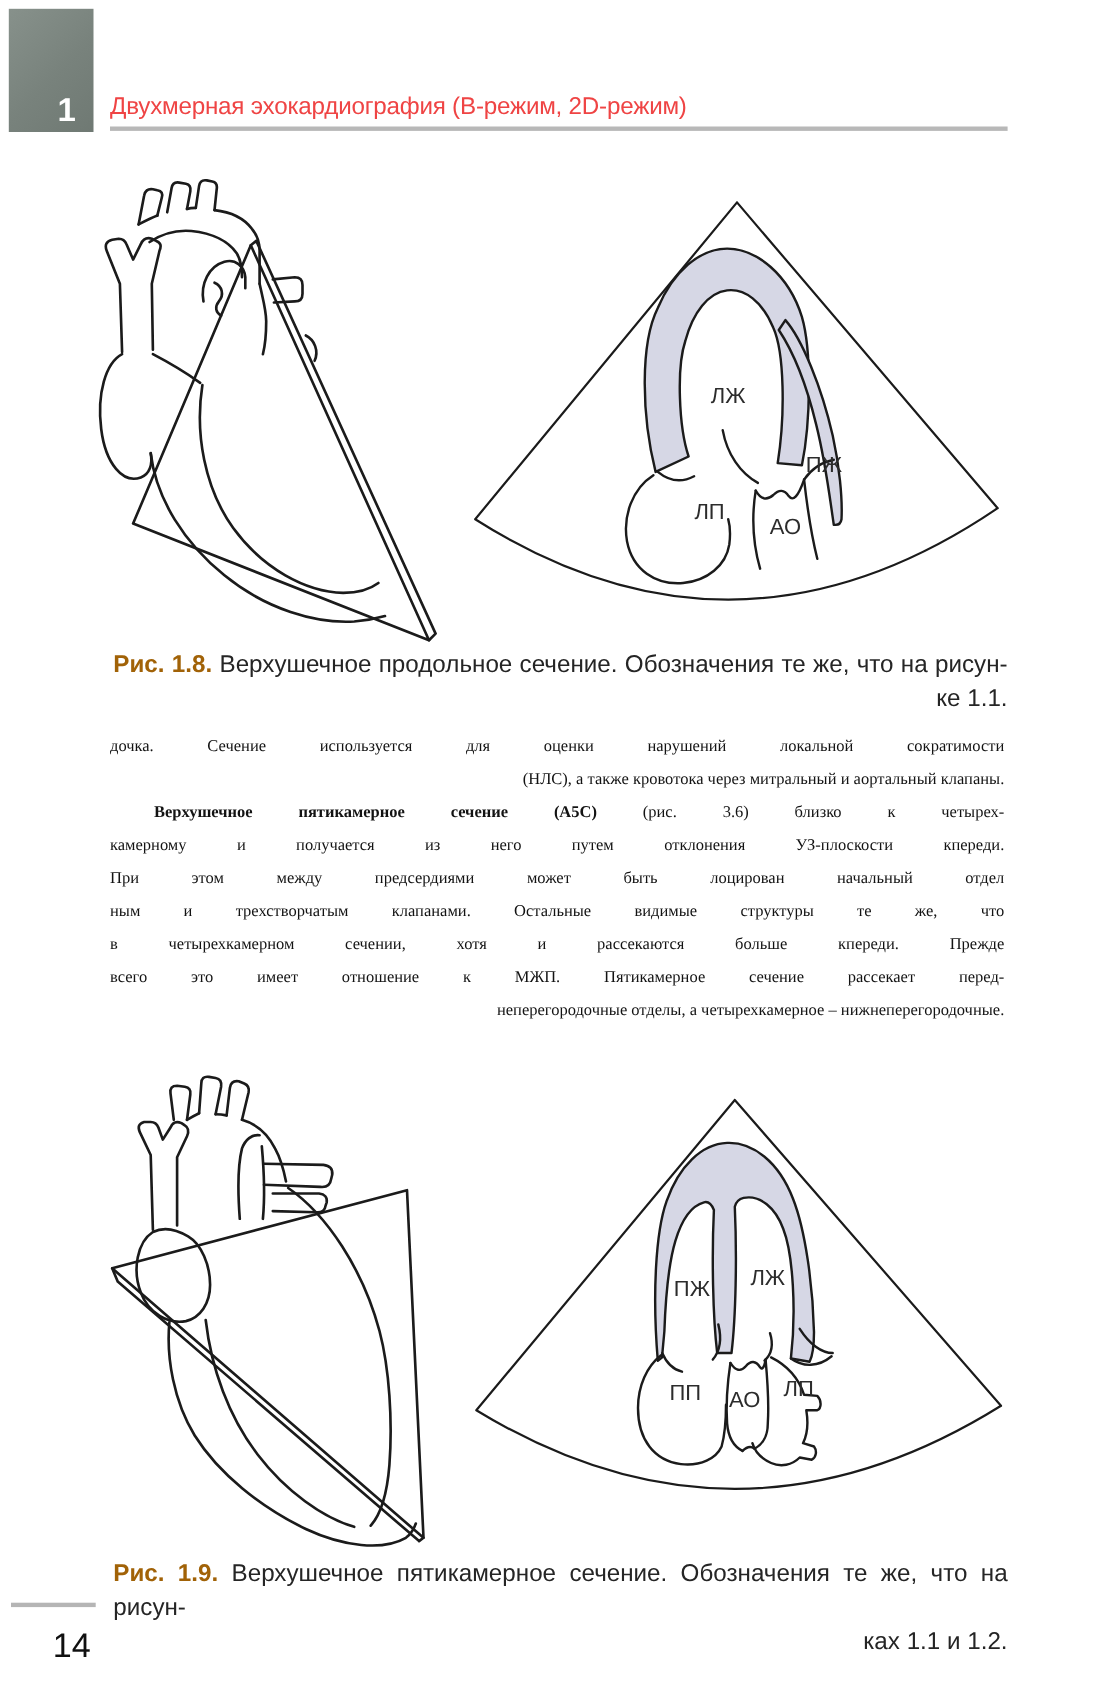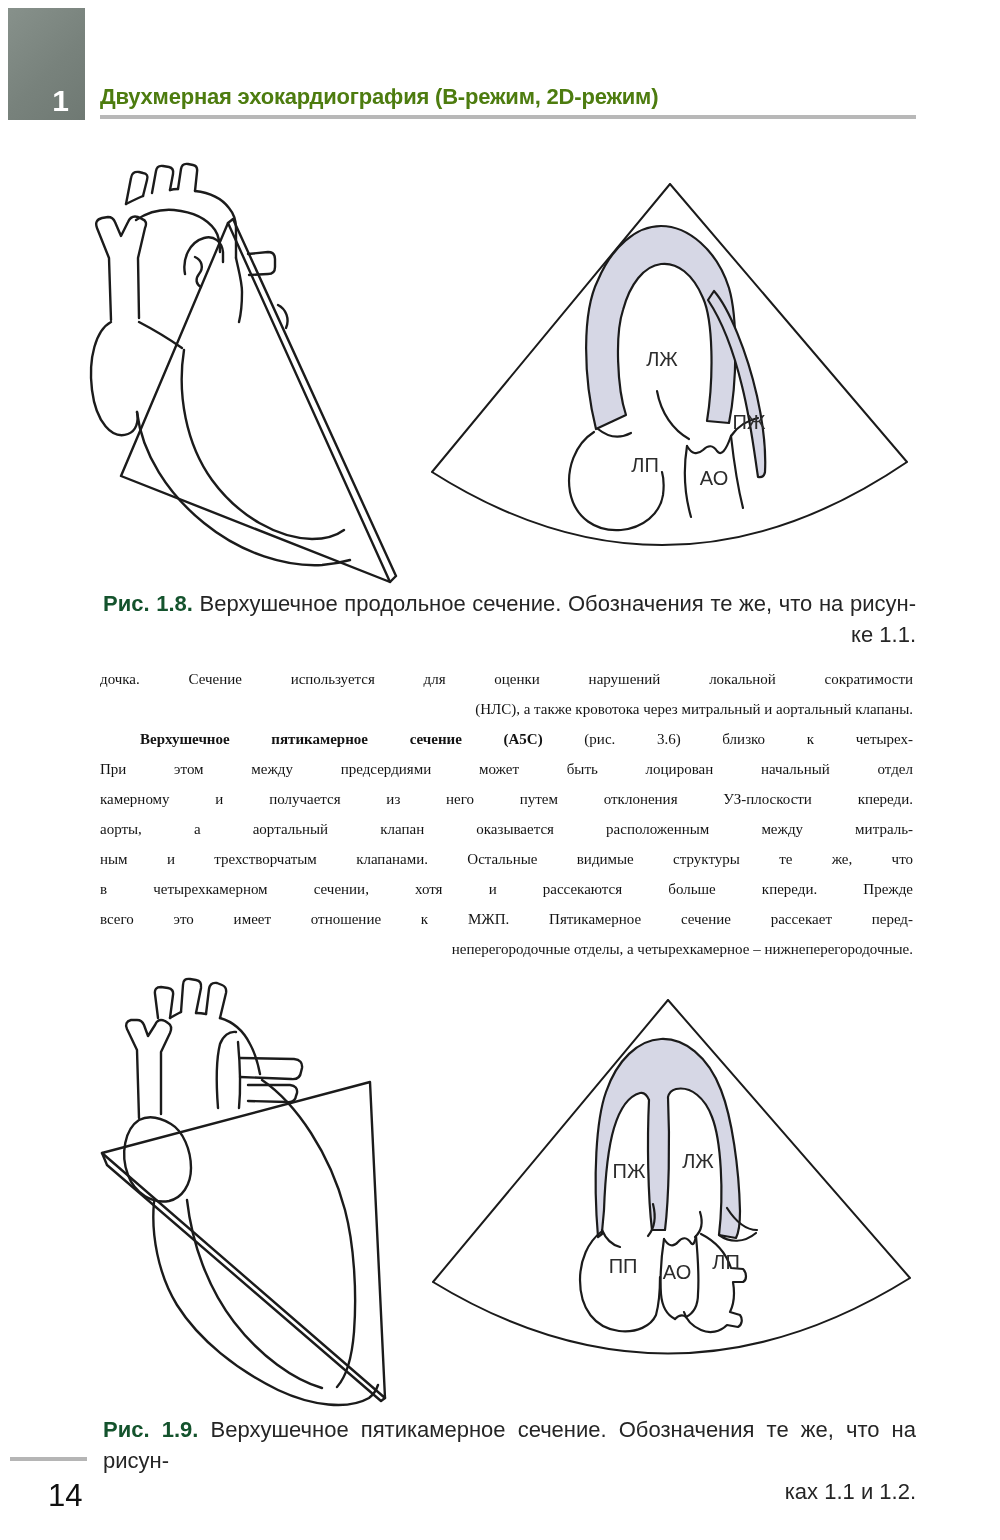--- a/index.html
+++ b/index.html
@@ -12,33 +12,33 @@
   .chapter-box {
     position:absolute; left:8px; top:8px; width:77px; height:112px;
     background:linear-gradient(135deg,#87918b 0%,#78827c 55%,#6f7973 100%);
   }
   .chapter-num {
     position:absolute; right:16px; bottom:4px; color:#ffffff;
     font-size:30px; font-weight:bold; line-height:1;
   }
   .page-title {
     position:absolute; left:100px; top:84px; width:830px;
-    font-size:22px; font-weight:bold; color:#4d7c0f; letter-spacing:-0.2px;
+    font-size:22px; font-weight:normal; color:#ef4444; letter-spacing:-0.2px;
   }
   .title-rule {
     position:absolute; left:100px; top:115px; width:816px; height:4px;
     background:#b8b8b8;
   }
   
   .fig-svg { position:absolute; }
   .sector-label { font-family:"Liberation Sans", sans-serif; font-size:20px; fill:#2c2c2c; }
   
   .caption { position:absolute; left:103px; width:813px; font-size:22px; line-height:31px; color:#252525; }
   .caption .cap-line1 { text-align:justify; text-align-last:justify; }
-  .caption .cap-label { font-weight:bold; color:#14532d; }
+  .caption .cap-label { font-weight:bold; color:#a16207; }
   .caption p { margin:0; }
   
   .bodytext {
     position:absolute; left:100px; top:664px; width:813px;
     font-family:"Liberation Serif", serif; font-size:15px; line-height:30px;
     color:#131313;
   }
   .bodytext p { margin:0; }
   .jl { text-align:justify; text-align-last:justify; }
   .ll { text-align:right; }
@@ -123,23 +123,22 @@
 
   <div class="caption" style="top:588px;">
     <p class="cap-line1"><span class="cap-label">Рис. 1.8.</span> <span>Верхушечное продольное сечение. Обозначения те же, что на рисун-</span></p>
     <p class="ll">ке 1.1.</p>
   </div>
 
   <div class="bodytext">
     <p class="jl">дочка. Сечение используется для оценки нарушений локальной сократимости</p>
     <p class="ll">(НЛС), а также кровотока через митральный и аортальный клапаны.</p>
     <p class="jl"><span class="para-indent"></span><b>Верхушечное пятикамерное сечение (А5С)</b><span> (рис. 3.6) близко к четырех-</span></p>
+    <p class="jl">камерному и получается из него путем отклонения УЗ-плоскости кпереди.</p>
     <p class="jl">При этом между предсердиями может быть лоцирован начальный отдел</p>
-    <p class="jl">камерному и получается из него путем отклонения УЗ-плоскости кпереди.</p>
-    <p class="jl">аорты, а аортальный клапан оказывается расположенным между митраль-</p>
     <p class="jl">ным и трехстворчатым клапанами. Остальные видимые структуры те же, что</p>
     <p class="jl">в четырехкамерном сечении, хотя и рассекаются больше кпереди. Прежде</p>
     <p class="jl">всего это имеет отношение к МЖП. Пятикамерное сечение рассекает перед-</p>
     <p class="ll">неперегородочные отделы, а четырехкамерное – нижнеперегородочные.</p>
   </div>
 
   <svg class="fig-svg" style="left:82px; top:972px;" width="358" height="436" viewBox="0 0 358 436">
     <g fill="none" stroke="#1b1b1b" stroke-width="2.4" stroke-linecap="round" stroke-linejoin="round">
 
       <path d="M57,146 L55,78 L45,57 Q42,50 49,48 L55,48 Q60,48 62,53 L66,64 L73,53 Q76,46 83,49 L86,51 Q91,54 88,61 L79,80 L79,142"></path>

